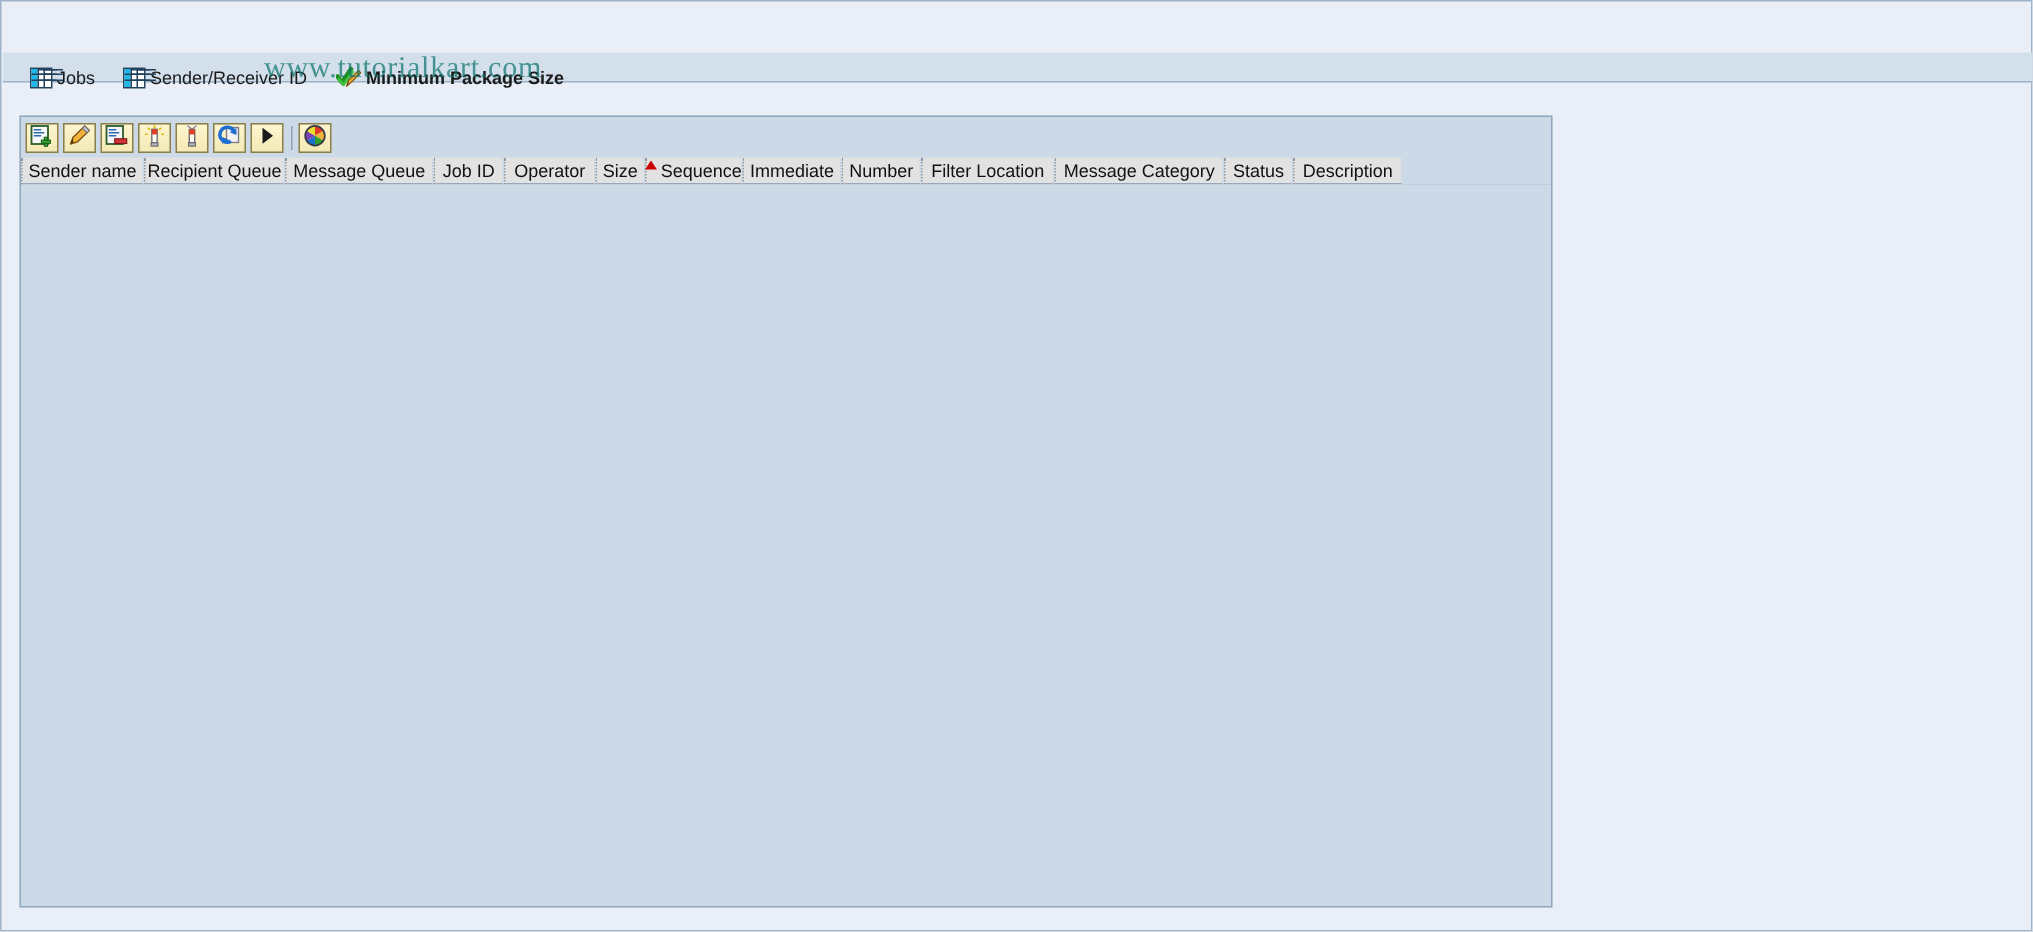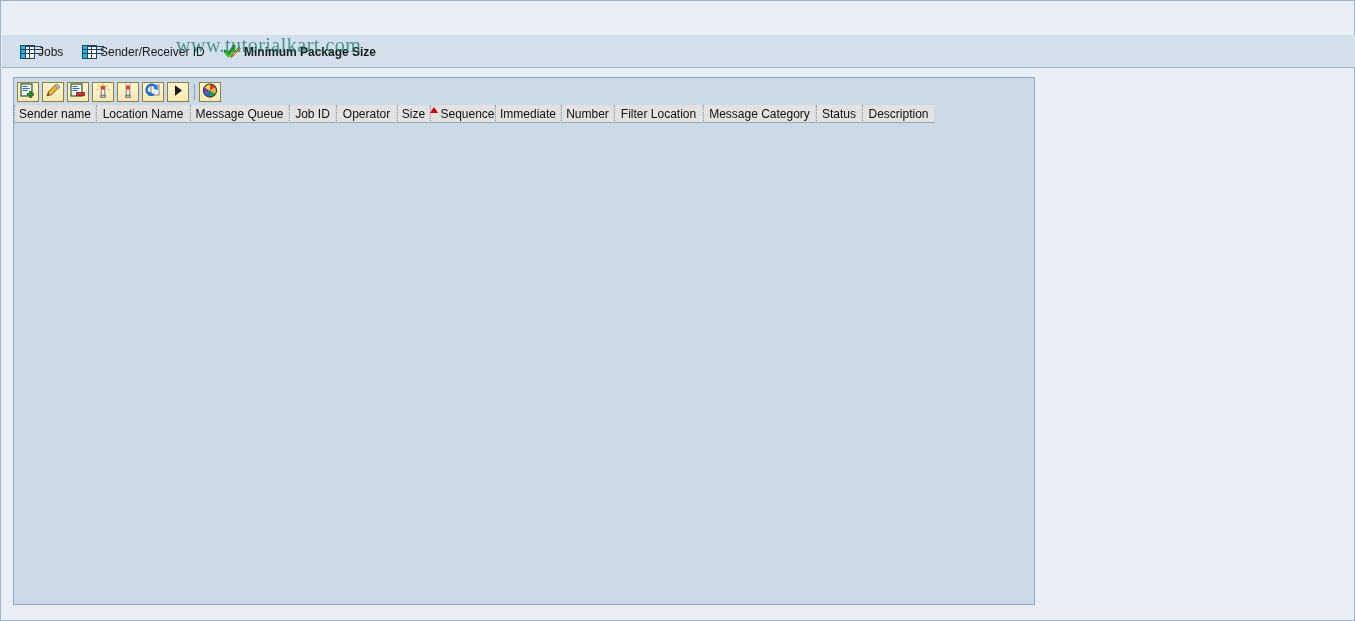--- a/index.html
+++ b/index.html
@@ -51,21 +51,21 @@
     letter-spacing: 0.2px;
     white-space: nowrap;
   }
 
   
   #app-toolbar {
     position: absolute;
     left: 1px;
     top: 34px;
     width: 1353px;
-    height: 33px;
+    height: 20px;
     background: #d3dfeb;
     border-bottom: 1px solid #9db3c7;
     box-sizing: border-box;
   }
   .tb-btn {
     position: absolute;
     top: 0;
     height: 33px;
     display: flex;
     align-items: center;
@@ -384,21 +384,21 @@
       </div>
 
     </div>
 
     <div id="header-row">
 
       <div class="hcell dotted-left" style="width:82px;">
         <span>Sender name</span>
       </div>
       <div class="hcell dotted-left" style="width:94px;">
-        <span>Location Name</span>
+        <span>Recipient Queue</span>
       </div>
       <div class="hcell dotted-left" style="width:99px;">
         <span>Message Queue</span>
       </div>
       <div class="hcell dotted-left" style="width:47px;">
         <span>Job ID</span>
       </div>
       <div class="hcell dotted-left" style="width:61px;">
         <span>Operator</span>
       </div>

